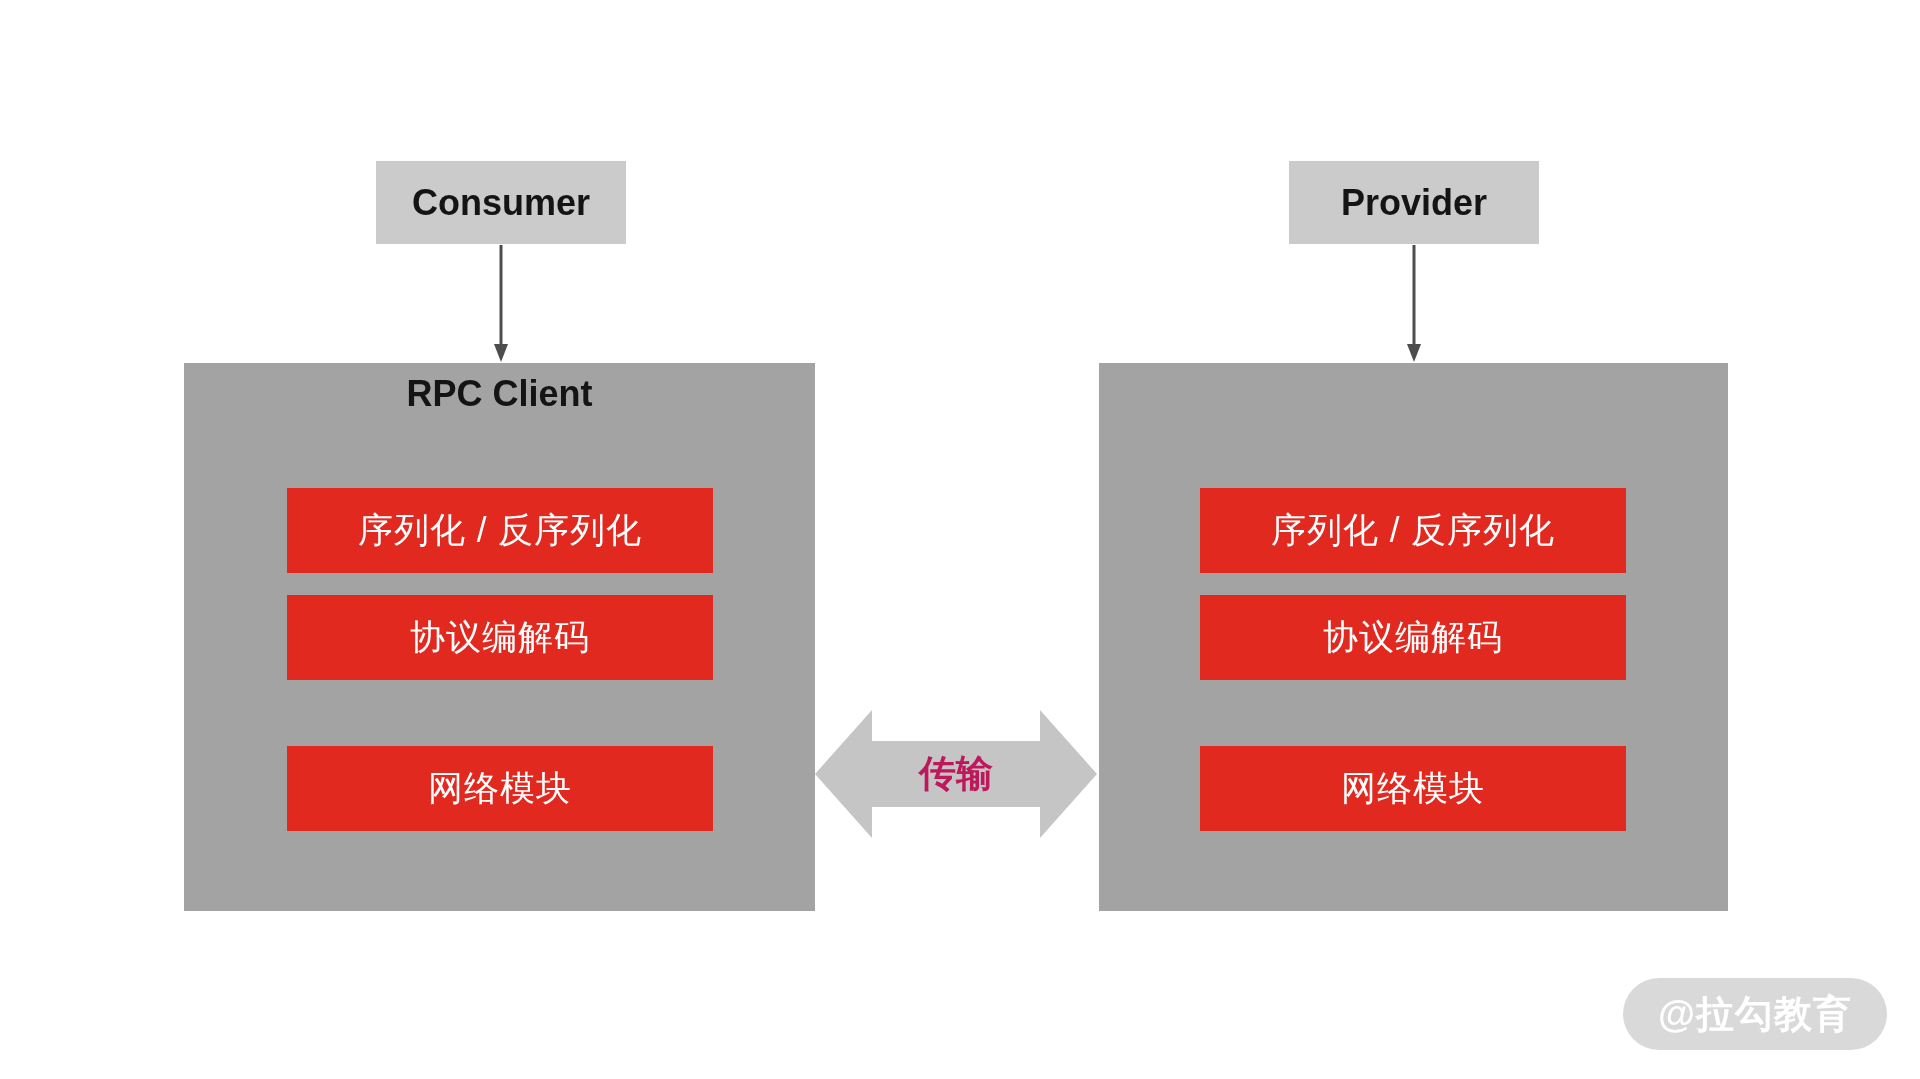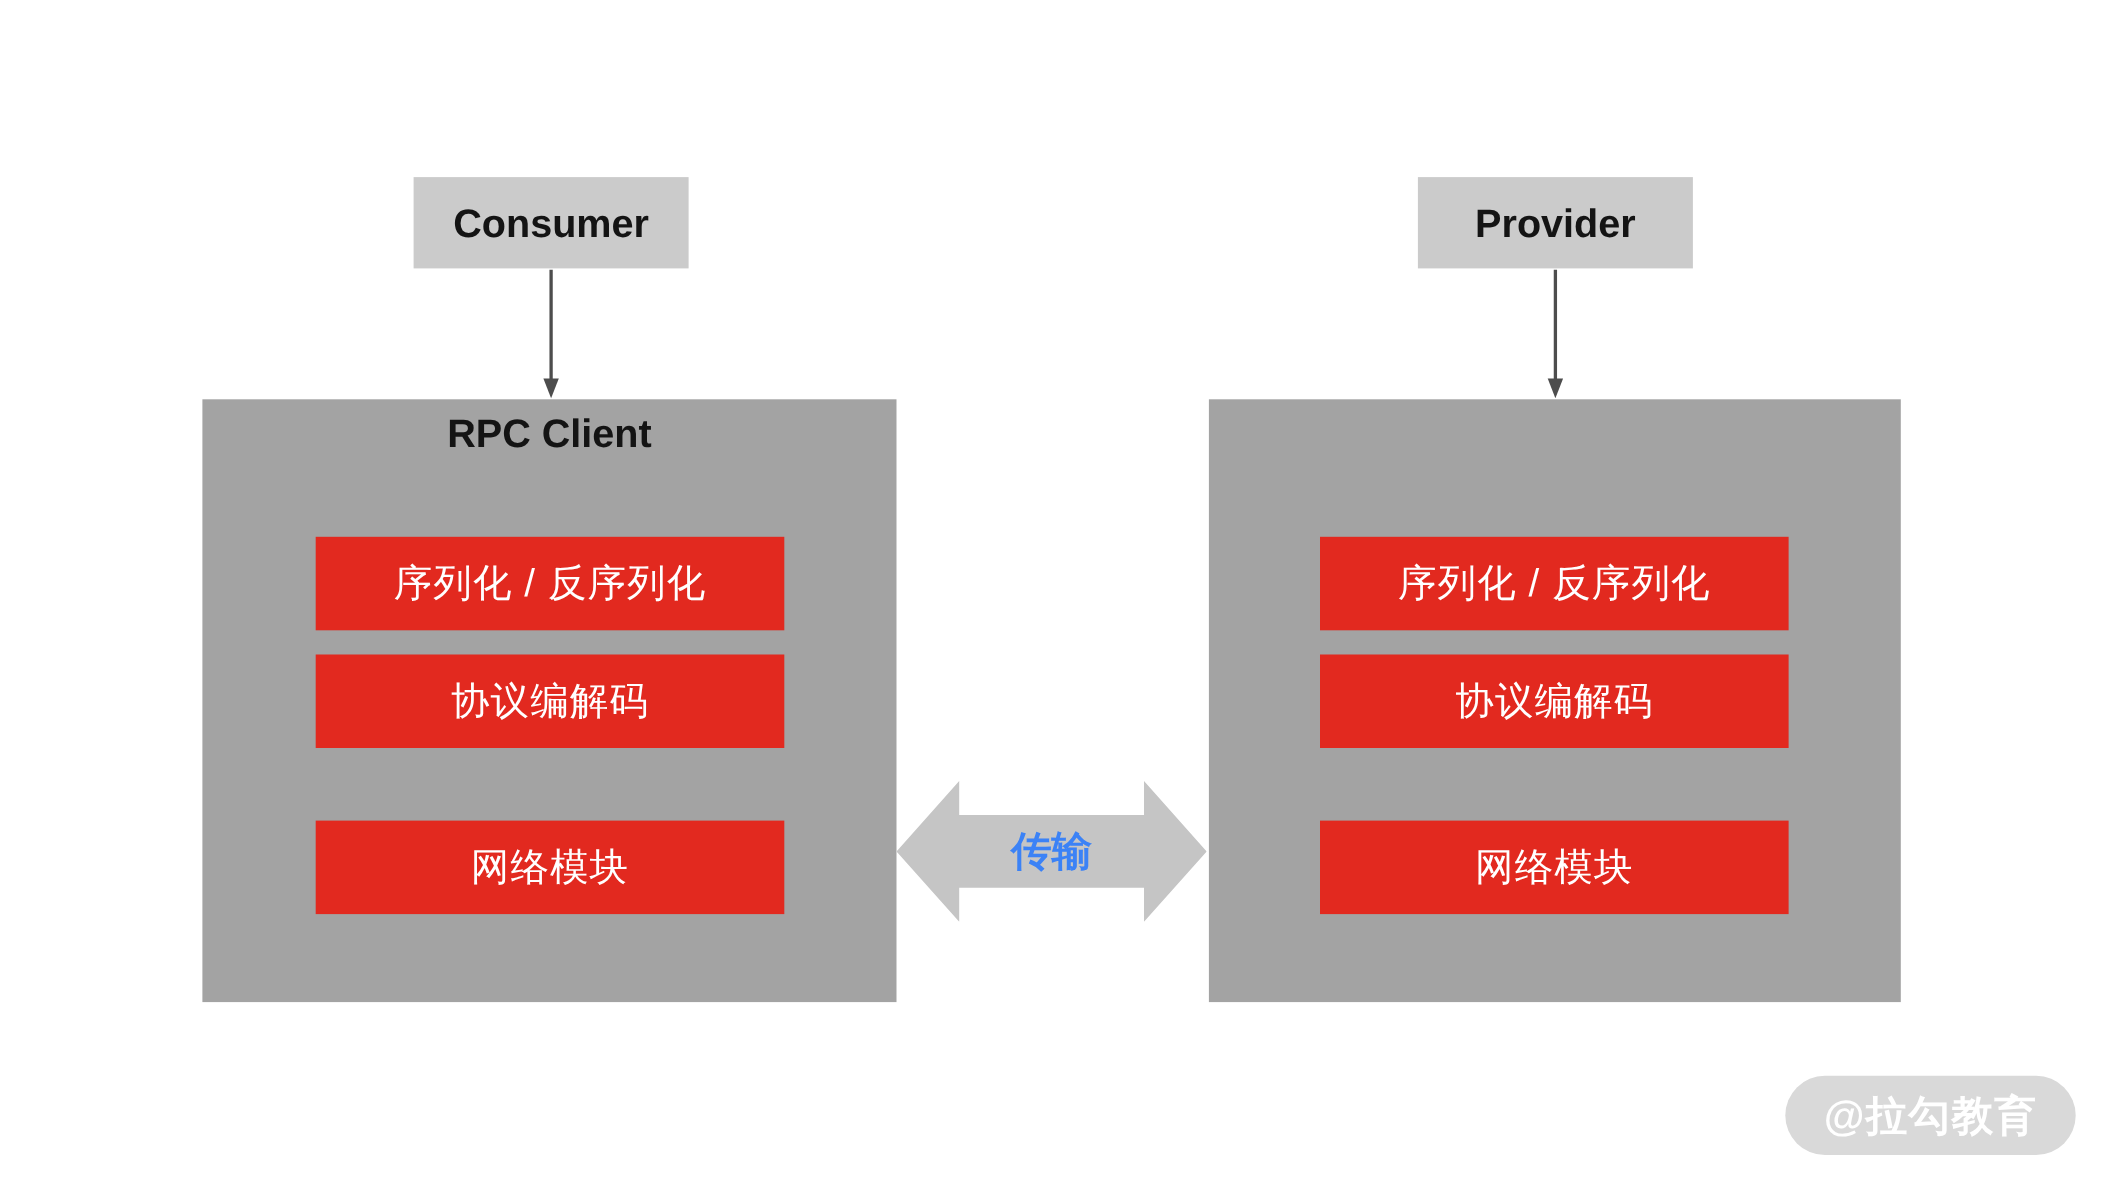--- a/index.html
+++ b/index.html
@@ -83,21 +83,21 @@
   }
   .transport svg { position: absolute; left: 0; top: 0; }
   .transport-label {
     position: absolute;
     left: 0; top: 0; right: 0; bottom: 0;
     display: flex;
     align-items: center;
     justify-content: center;
     font-size: 37px;
     font-weight: 700;
-    color: #3b82f6;
+    color: #be185d;
   }
 
   .watermark {
     position: absolute;
     left: 1623px;
     top: 978px;
     width: 264px;
     height: 72px;
     background: #d9d9d9;
     border-radius: 36px;

